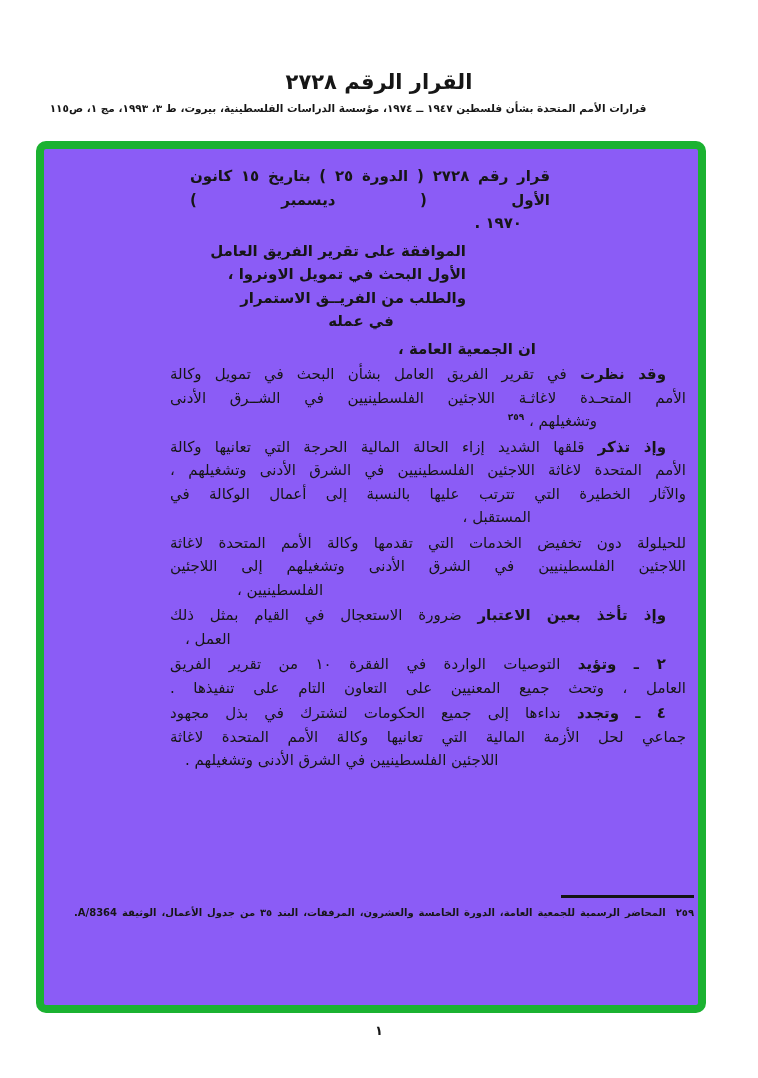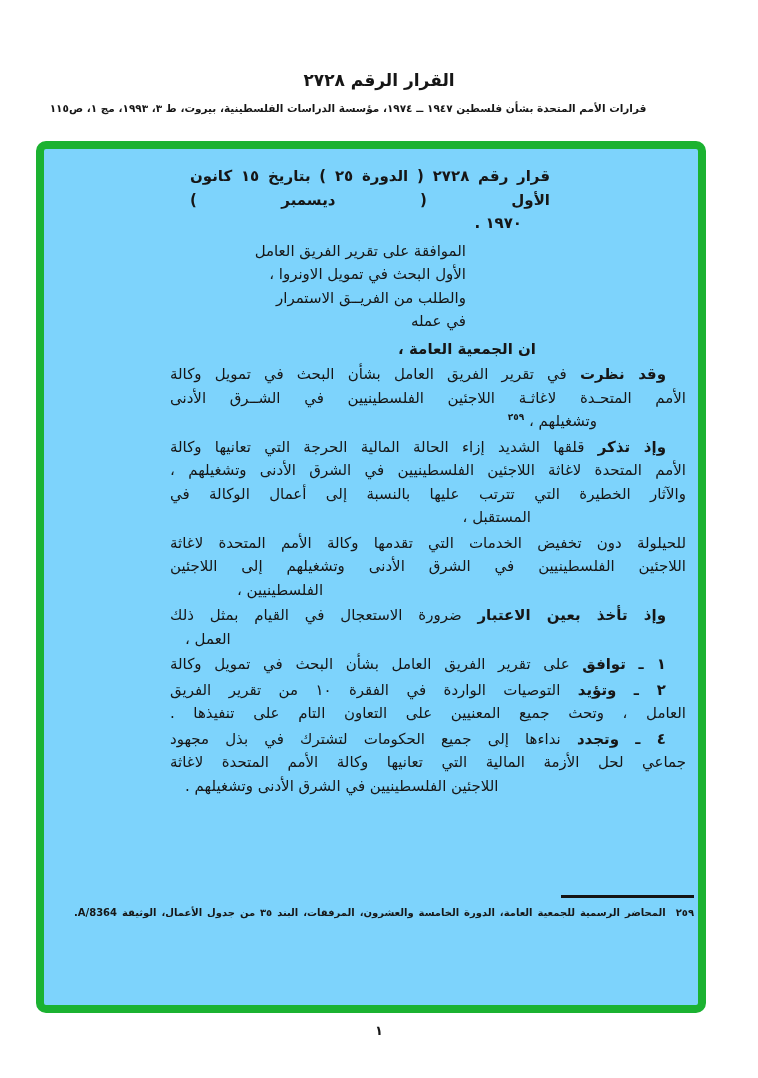--- a/index.html
+++ b/index.html
@@ -13,61 +13,62 @@
     color: #161616;
     overflow: hidden;
   }
   .page-title {
     position: absolute;
     top: 70px; left: 0;
     width: 758px;
     text-align: center;
     direction: rtl;
     font-weight: bold;
-    font-size: 17px;
+    font-size: 21px;
     letter-spacing: 0.5px;
   }
   .page-subtitle {
     position: absolute;
     top: 102px; left: 0;
     width: 696px;
     text-align: center;
     direction: rtl;
     font-weight: bold;
     font-size: 10.5px;
     white-space: nowrap;
   }
   .res-box {
     position: absolute;
     top: 141px; left: 36px;
     width: 670px; height: 872px;
     box-sizing: border-box;
     border: 8px solid #1bb231;
     border-radius: 10px;
-    background: #7dd3fc;
+    background: #8b5cf6;
   }
   .content {
     direction: rtl;
     padding: 16px 12px 0 126px;
     font-size: 15px;
   }
   .ln { line-height: 23.5px; }
   .j  { text-align: justify; text-align-last: justify; }
   .first { text-indent: 20px; }
   .meta-block {
     width: 360px;
     margin-right: 136px;
     font-weight: bold;
   }
   .meta-l2 { text-align: right; padding-right: 28px; }
   .title-block {
     width: 210px;
     margin-right: 220px;
     margin-top: 4px;
-    font-weight: normal;
+    font-weight: bold;
+    text-align: center;
   }
   .title-block .ln { white-space: nowrap; }
   .opening {
     margin-top: 4px;
     font-weight: bold;
     text-align: right;
     padding-right: 150px;
   }
   .para { margin-top: 2px; }
   .end-r-89  { text-align: right; padding-right: 89px; }
@@ -153,21 +154,20 @@
       <div class="ln j">اللاجئين الفلسطينيين في الشرق الأدنى وتشغيلهم إلى اللاجئين</div>
       <div class="ln end-l-67">الفلسطينيين ،</div>
     </div>
 
     <div class="para">
       <div class="ln j first"><b>وإذ تأخذ بعين الاعتبار</b> <span>ضرورة الاستعجال في القيام بمثل ذلك</span></div>
       <div class="ln end-l-15">العمل ،</div>
     </div>
 
     <div class="para">
-      <div class="ln j first"><b>١ ـ</b> <b>توافق</b> <span>على تقرير الفريق العامل بشأن البحث في تمويل وكالة</span></div>
     </div>
 
     <div class="para">
       <div class="ln j first"><b>٢ ـ</b> <b>وتؤيد</b> <span>التوصيات الواردة في الفقرة ١٠ من تقرير الفريق</span></div>
       <div class="ln j">العامل ، وتحث جميع المعنيين على التعاون التام على تنفيذها .</div>
     </div>
 
 
     <div class="para">
       <div class="ln j first"><b>٤ ـ</b> <b>وتجدد</b> <span>نداءها إلى جميع الحكومات لتشترك في بذل مجهود</span></div>

